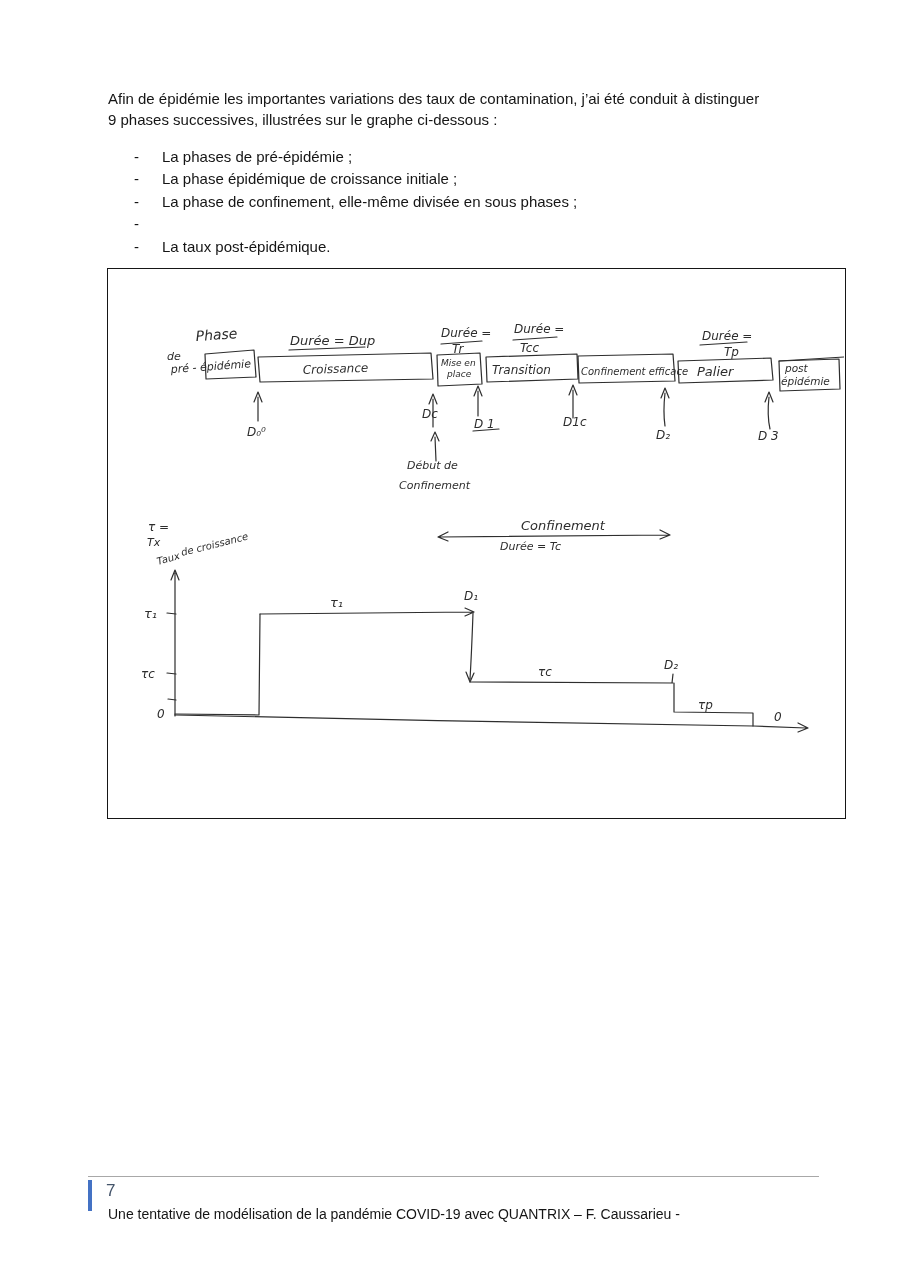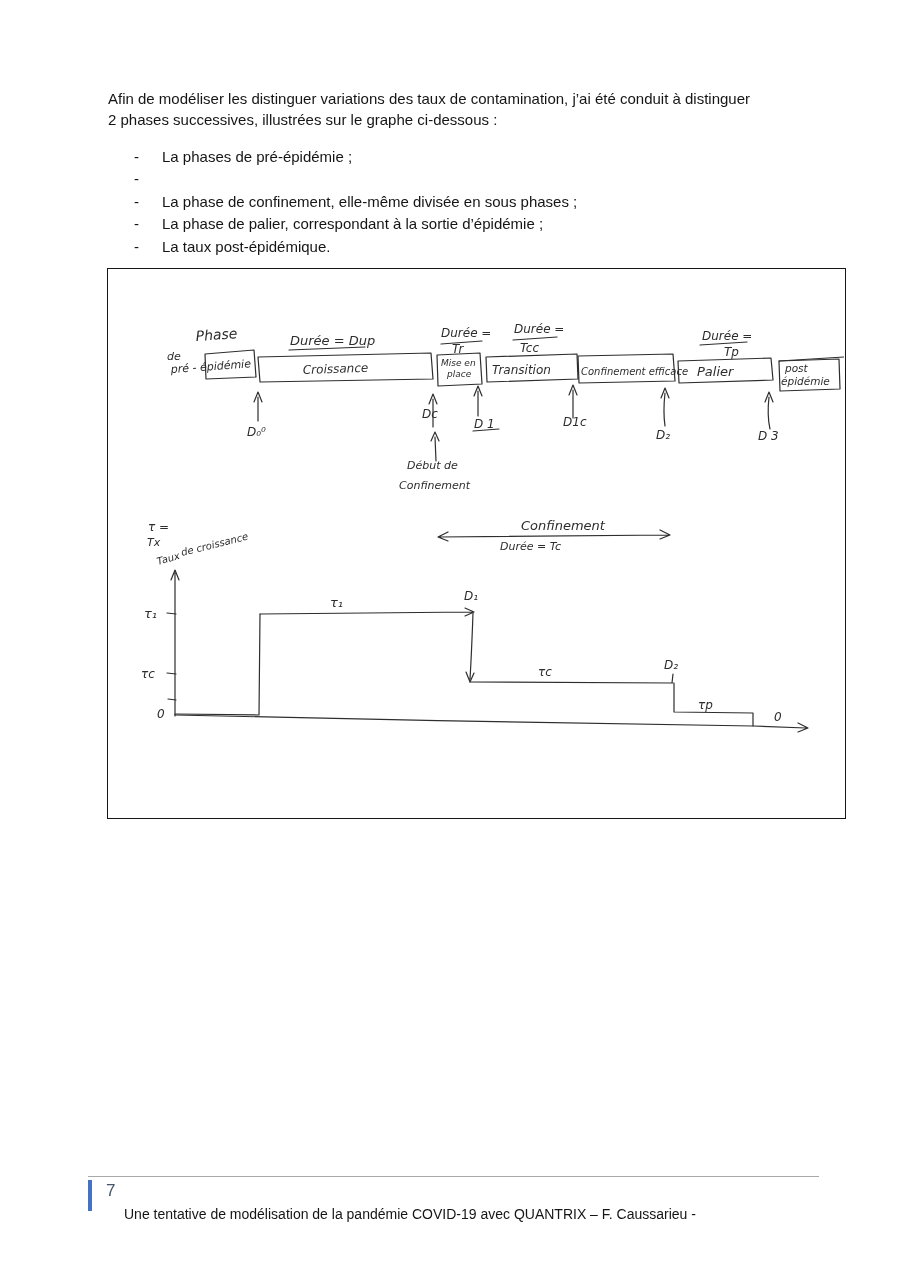--- a/index.html
+++ b/index.html
@@ -21,45 +21,45 @@
   .stroke { stroke:#2e2e2e; stroke-width:1.2; fill:none;
             stroke-linecap:round; stroke-linejoin:round; }
 
   .footer-rule { position:absolute; left:88px; top:1176px; width:731px; height:1px;
                  background:#a8a8a8; }
   .accent-bar { position:absolute; left:88px; top:1180px; width:4px; height:31px;
                 background:#4472c4; }
   .page-number { position:absolute; left:106px; top:1181px; font-size:17px;
                  color:#44546a; }
   .footer-text { position:absolute; left:108px; top:1206px; font-size:14px;
-                 color:#151515;margin-left:16px; }
+                 color:#151515; }
 </style>
 </head>
 <body>
 
 <div class="intro">
-  <div>Afin de modéliser les distinguer variations des taux de contamination, j’ai été conduit à distinguer</div>
-  <div>2 phases successives, illustrées sur le graphe ci-dessous :</div>
+  <div>Afin de épidémie les importantes variations des taux de contamination, j’ai été conduit à distinguer</div>
+  <div>9 phases successives, illustrées sur le graphe ci-dessous :</div>
 </div>
 
 <ul class="phases">
   <li>
       <span class="dash">-</span>
       <span>La phases de pré-épidémie ;</span>
     </li>
   <li>
       <span class="dash">-</span>
+      <span>La phase épidémique de croissance initiale ;</span>
     </li>
   <li>
       <span class="dash">-</span>
       <span>La phase de confinement, elle-même divisée en sous phases ;</span>
     </li>
   <li>
       <span class="dash">-</span>
-      <span>La phase de palier, correspondant à la sortie d’épidémie ;</span>
     </li>
   <li>
       <span class="dash">-</span>
       <span>La taux post-épidémique.</span>
     </li>
 </ul>
 
 <div class="figure-box">
 <svg width="736" height="548" viewBox="0 0 736 548">
 

